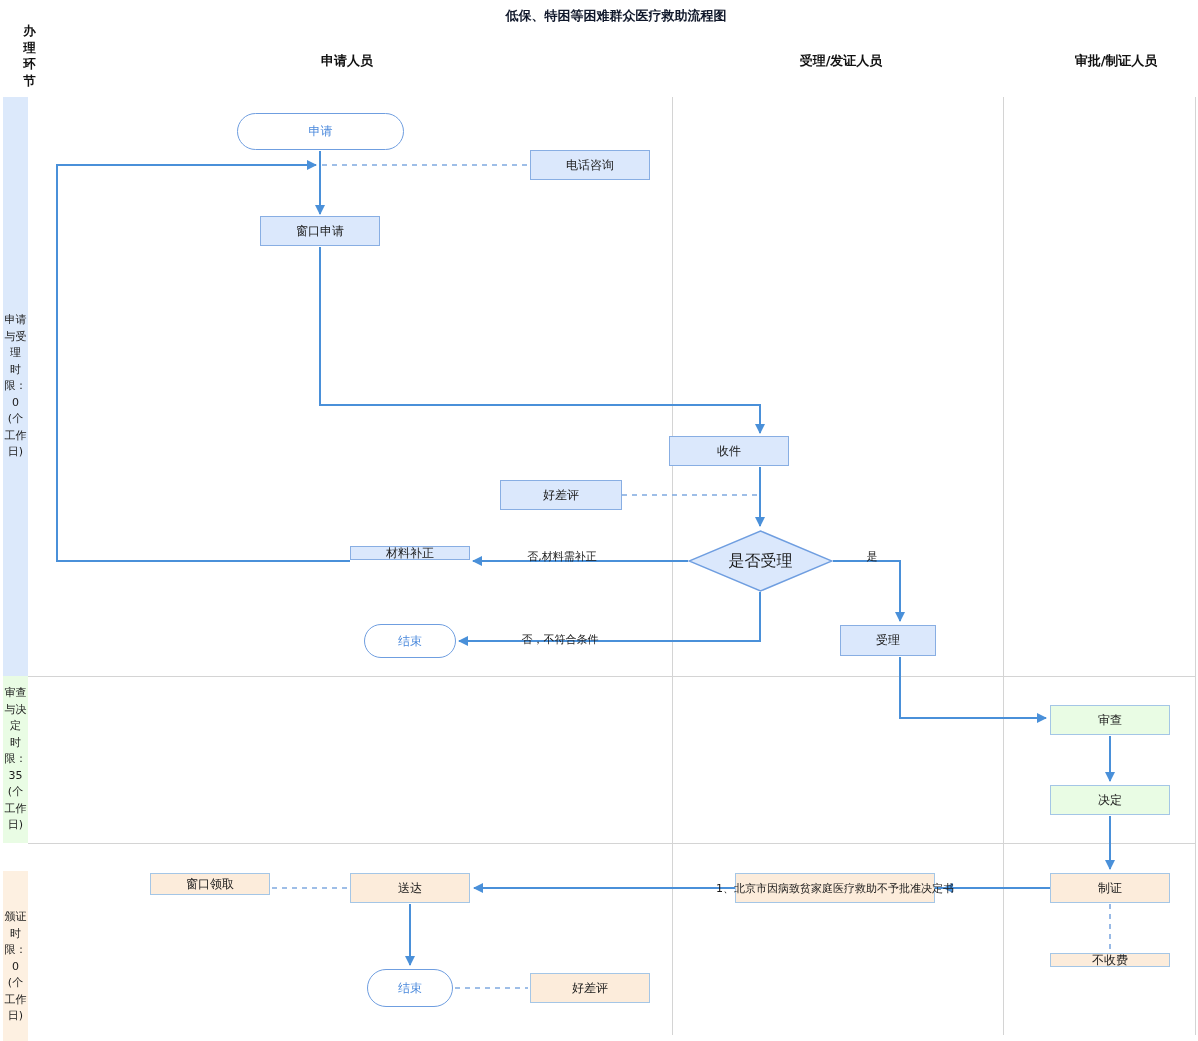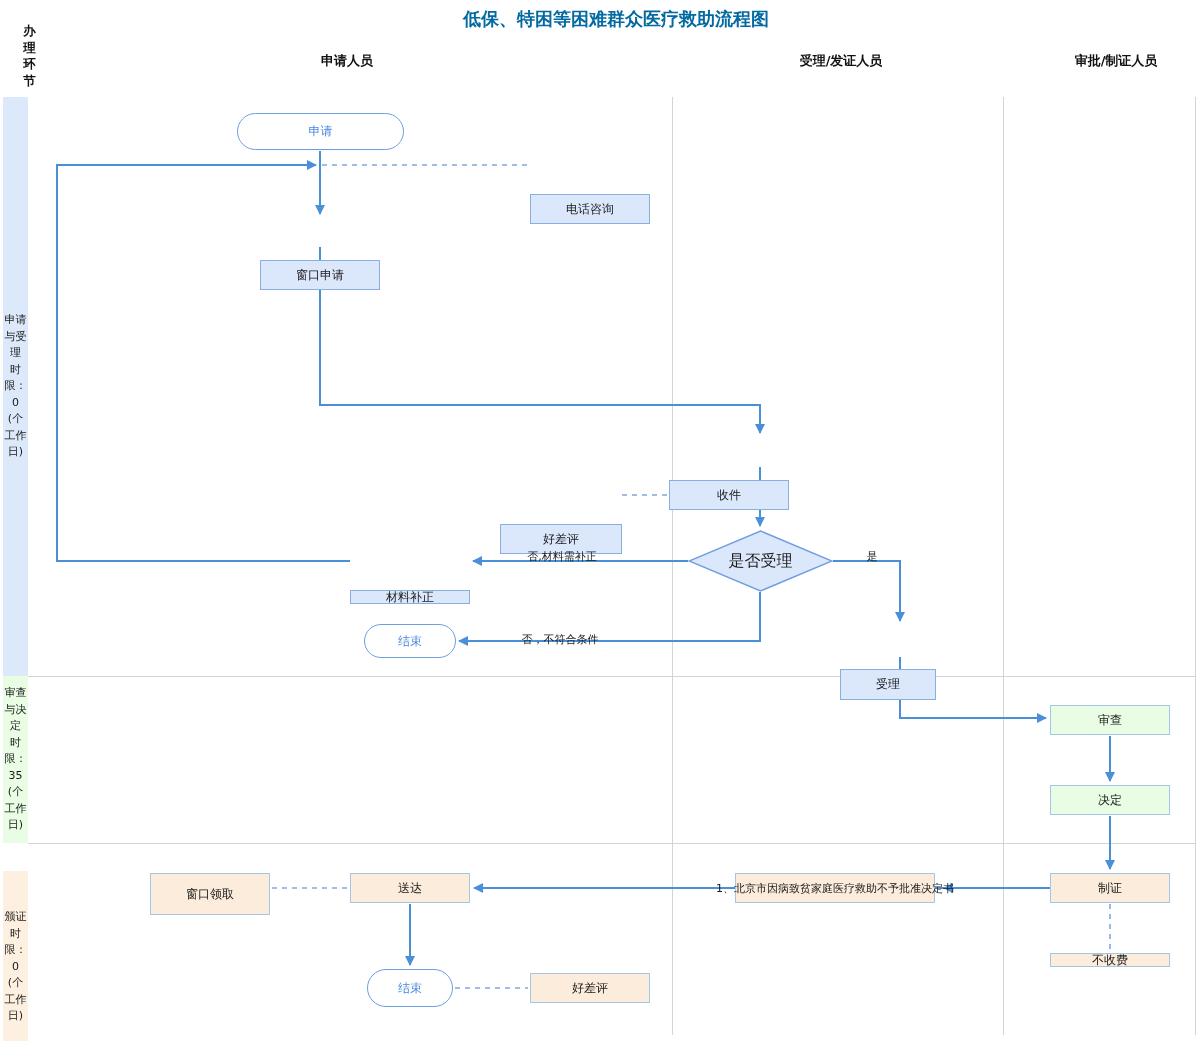--- a/index.html
+++ b/index.html
@@ -1,33 +1,33 @@
 <!DOCTYPE html>
 <html style="--connector: #4a90d9; --connector-dashed: #7fa9e0; --grid-line: #d4d4d4; --blue-fill: #dbe8fc; --blue-border: #88aee3; --green-fill: #e9fce4; --peach-fill: #fcecdb; --light-border: #a4c6e6; --terminal-border: #6f9ee0; --terminal-text: #4a89dc; --band-blue: #dce9fb; --band-green: #e9fce4; --band-peach: #fdf0e1; --node-text: #1a1a1a;"><head>
 <meta charset="utf-8">
 <style>
   html,body{margin:0;padding:0;background:#fff;}
   .canvas{position:relative;width:1198px;height:1041px;background:#fff;overflow:hidden;
           font-family:"DejaVu Sans",sans-serif;}
   .title{position:absolute;left:616px;top:7px;transform:translateX(-50%);
-         font-size:18px;font-weight:bold;color:#0369a1;white-space:nowrap;}
+         font-size:13px;font-weight:bold;color:#0f172a;white-space:nowrap;}
   .col-header{position:absolute;transform:translateX(-50%);font-size:13px;font-weight:bold;
               color:#111;white-space:nowrap;top:52px;}
   .corner{position:absolute;left:21px;top:23px;width:17px;font-size:12.5px;font-weight:bold;
           color:#111;line-height:16.5px;word-break:break-all;text-align:center;}
   .band{position:absolute;left:3px;width:25px;display:flex;align-items:center;justify-content:center;}
   .band span{font-size:11px;line-height:16.5px;color:#1a1a1a;white-space:pre-line;text-align:center;}
   .band-blue{background:var(--band-blue);}
   .band-green{background:var(--band-green);}
   .band-peach{background:var(--band-peach);margin-top:28px;}
   .gridline{position:absolute;background:var(--grid-line);}
   .edges{position:absolute;left:0;top:0;}
   .node{position:absolute;display:flex;align-items:center;justify-content:center;
         box-sizing:border-box;font-size:12px;color:var(--node-text);white-space:nowrap;}
-  .box-blue{background:var(--blue-fill);border:1px solid var(--blue-border);margin-top:44px;}
+  .box-blue{background:var(--blue-fill);border:1px solid var(--blue-border);}
   .box-green{background:var(--green-fill);border:1px solid var(--light-border);}
   .box-peach{background:var(--peach-fill);border:1px solid var(--light-border);}
   .stadium{background:#fff;border:1px solid var(--terminal-border);border-radius:19px;
            color:var(--terminal-text);}
   .diamond{position:absolute;}
   .diamond svg{position:absolute;left:0;top:0;}
   .diamond .dlabel{position:absolute;left:50%;top:50%;transform:translate(-50%,-50%);
                    font-size:16px;color:var(--node-text);white-space:nowrap;font-family:Liberation Mono, monospace;}
   .elabel{position:absolute;transform:translate(-50%,-50%);font-size:11px;color:#1a1a1a;
           white-space:nowrap;}
@@ -127,21 +127,21 @@
 
   <div class="node box-blue" style="left:350px;top:546px;width:120px;height:14px">材料补正</div>
   <div class="node stadium" style="left:364px;top:624px;width:92px;height:34px">结束</div>
   <div class="node box-blue" style="left:840px;top:625px;width:96px;height:31px">受理</div>
   <div class="node box-green" style="left:1050px;top:705px;width:120px;height:30px">审查</div>
   <div class="node box-green" style="left:1050px;top:785px;width:120px;height:30px">决定</div>
   <div class="node box-peach" style="left:1050px;top:873px;width:120px;height:30px">制证</div>
   <div class="node box-peach" style="left:1050px;top:953px;width:120px;height:14px">不收费</div>
   <div class="node box-peach small-note" style="left:735px;top:873px;width:200px;height:30px">1、北京市因病致贫家庭医疗救助不予批准决定书</div>
   <div class="node box-peach" style="left:350px;top:873px;width:120px;height:30px">送达</div>
-  <div class="node box-peach" style="left:150px;top:873px;width:120px;height:42px">窗口领取</div>
+  <div class="node box-peach" style="left:150px;top:873px;width:120px;height:22px">窗口领取</div>
   <div class="node stadium" style="left:367px;top:969px;width:86px;height:38px">结束</div>
   <div class="node box-peach" style="left:530px;top:973px;width:120px;height:30px">好差评</div>
 
   <span class="elabel" style="left:562px;top:556px">否,材料需补正</span>
   <span class="elabel" style="left:872px;top:556px">是</span>
   <span class="elabel" style="left:560px;top:639px">否，不符合条件</span>
 
 </div>
 
 </body></html>

